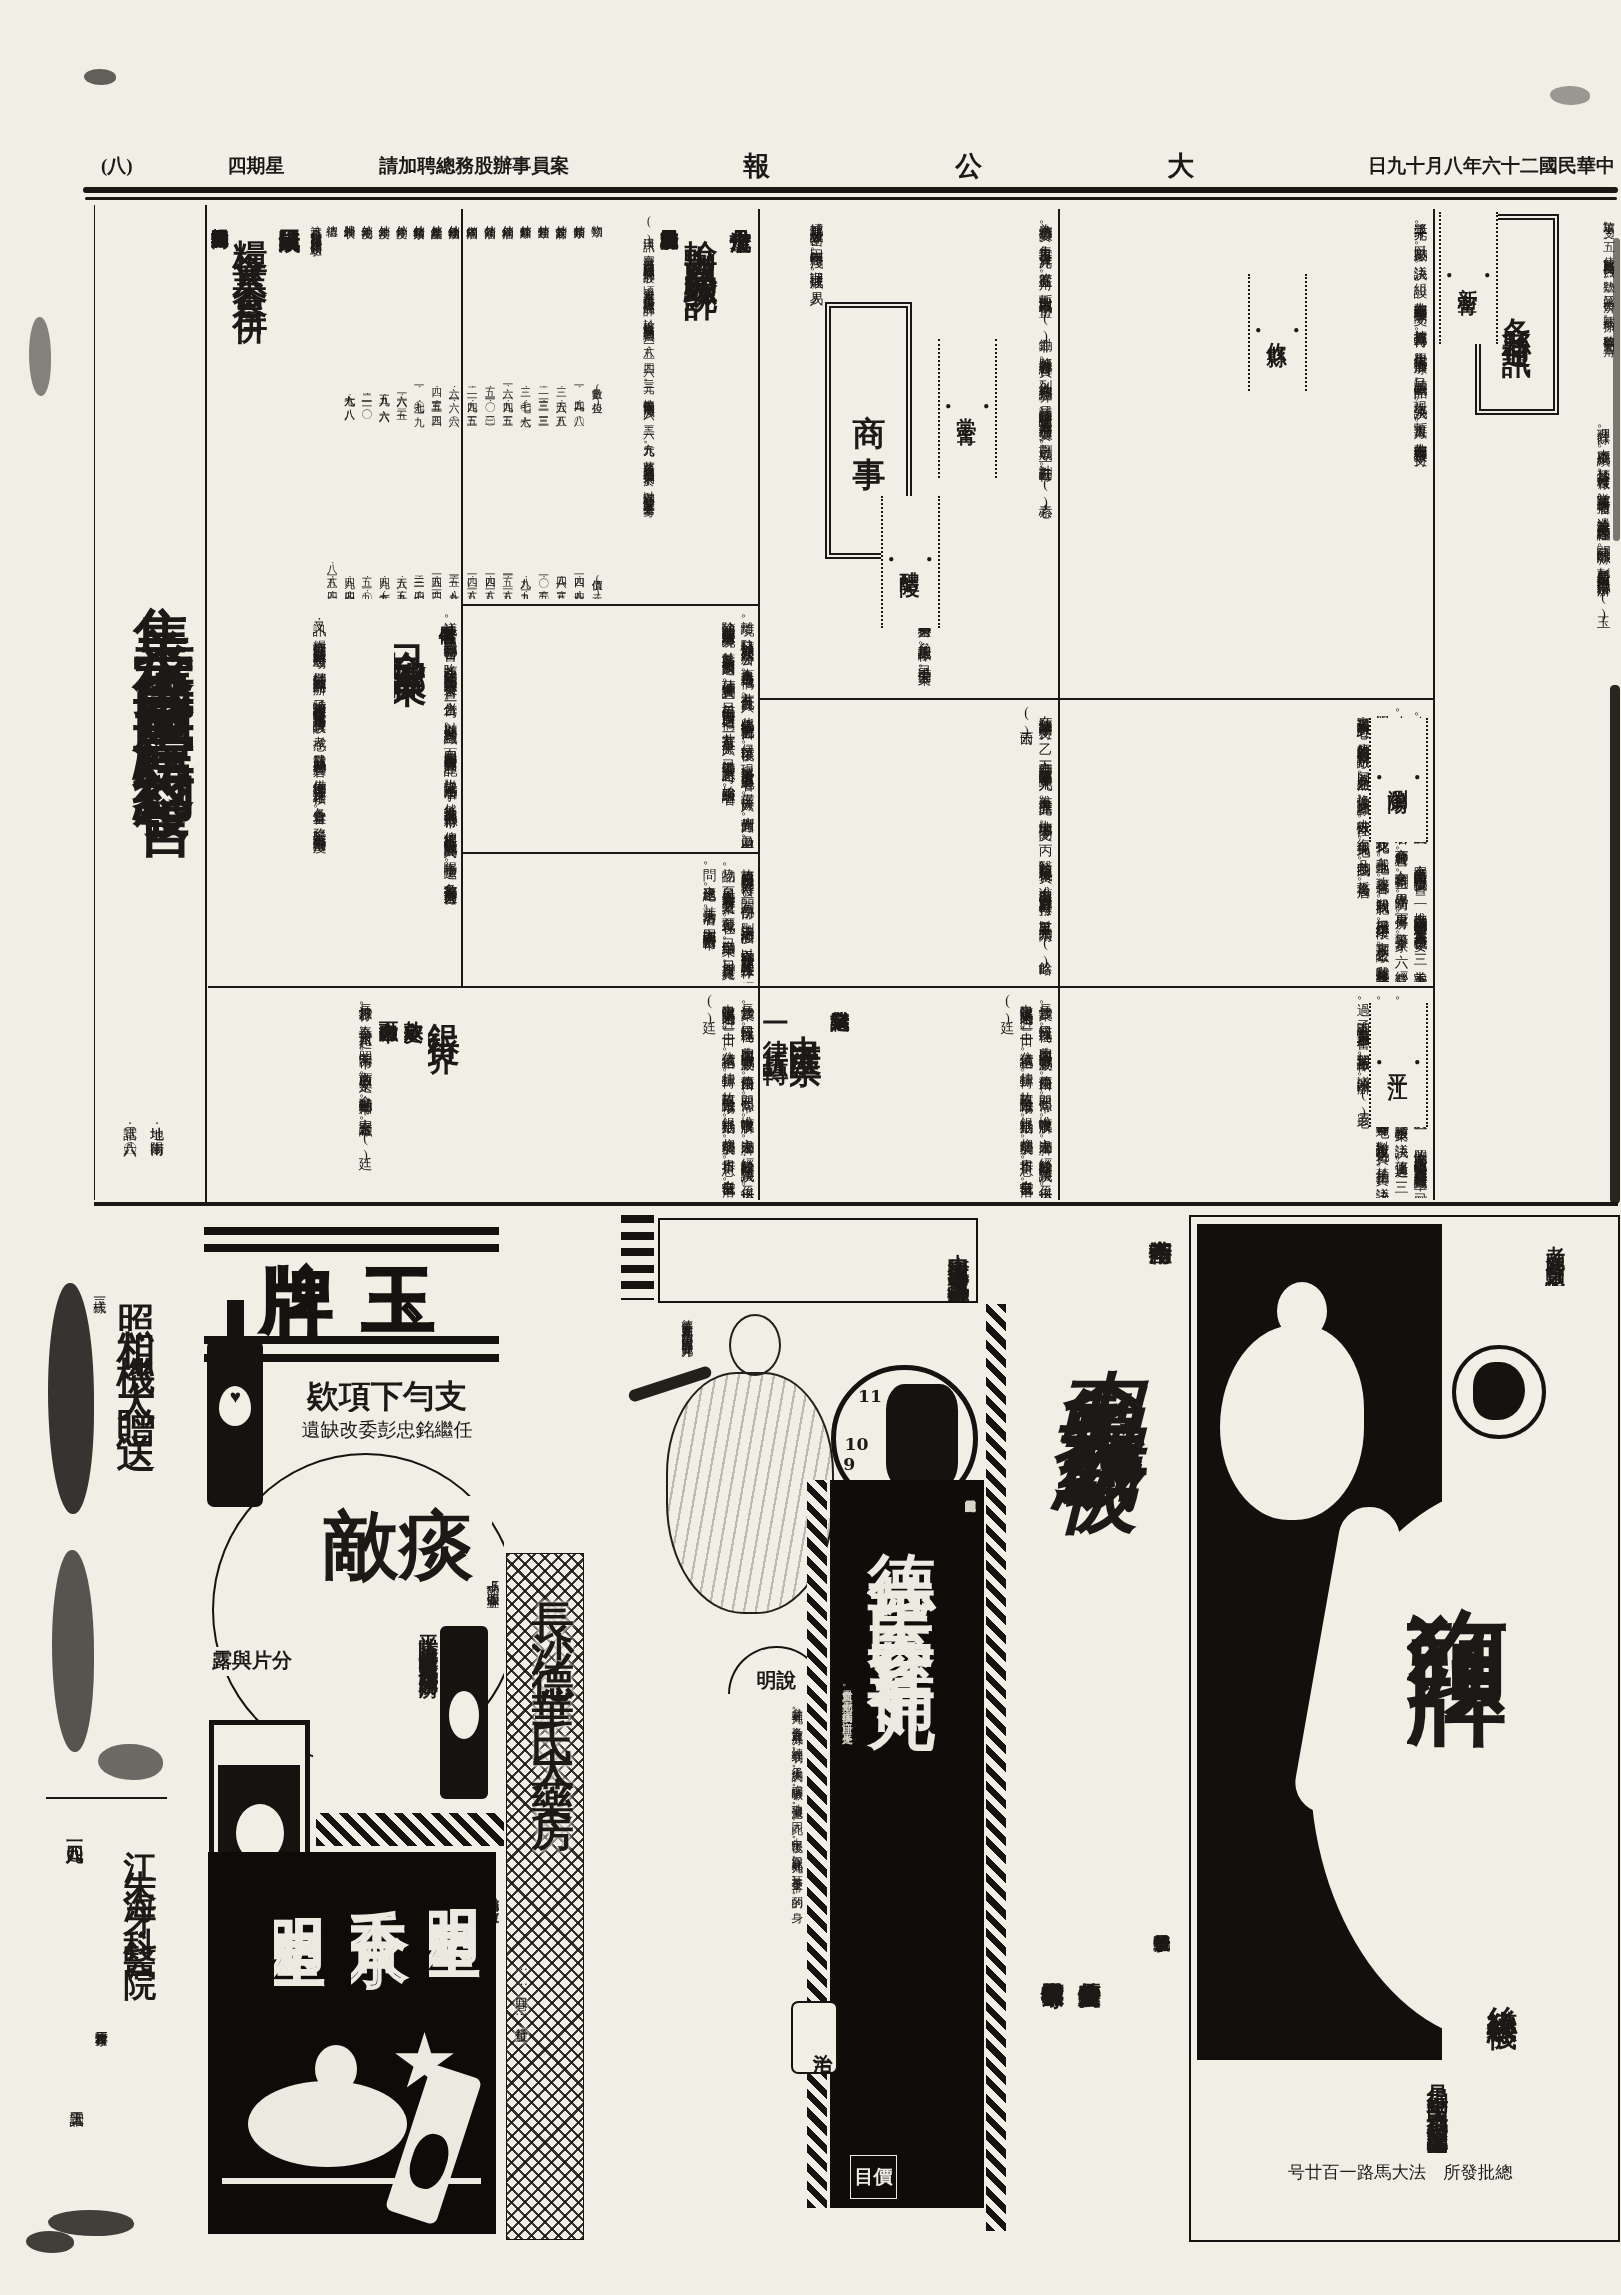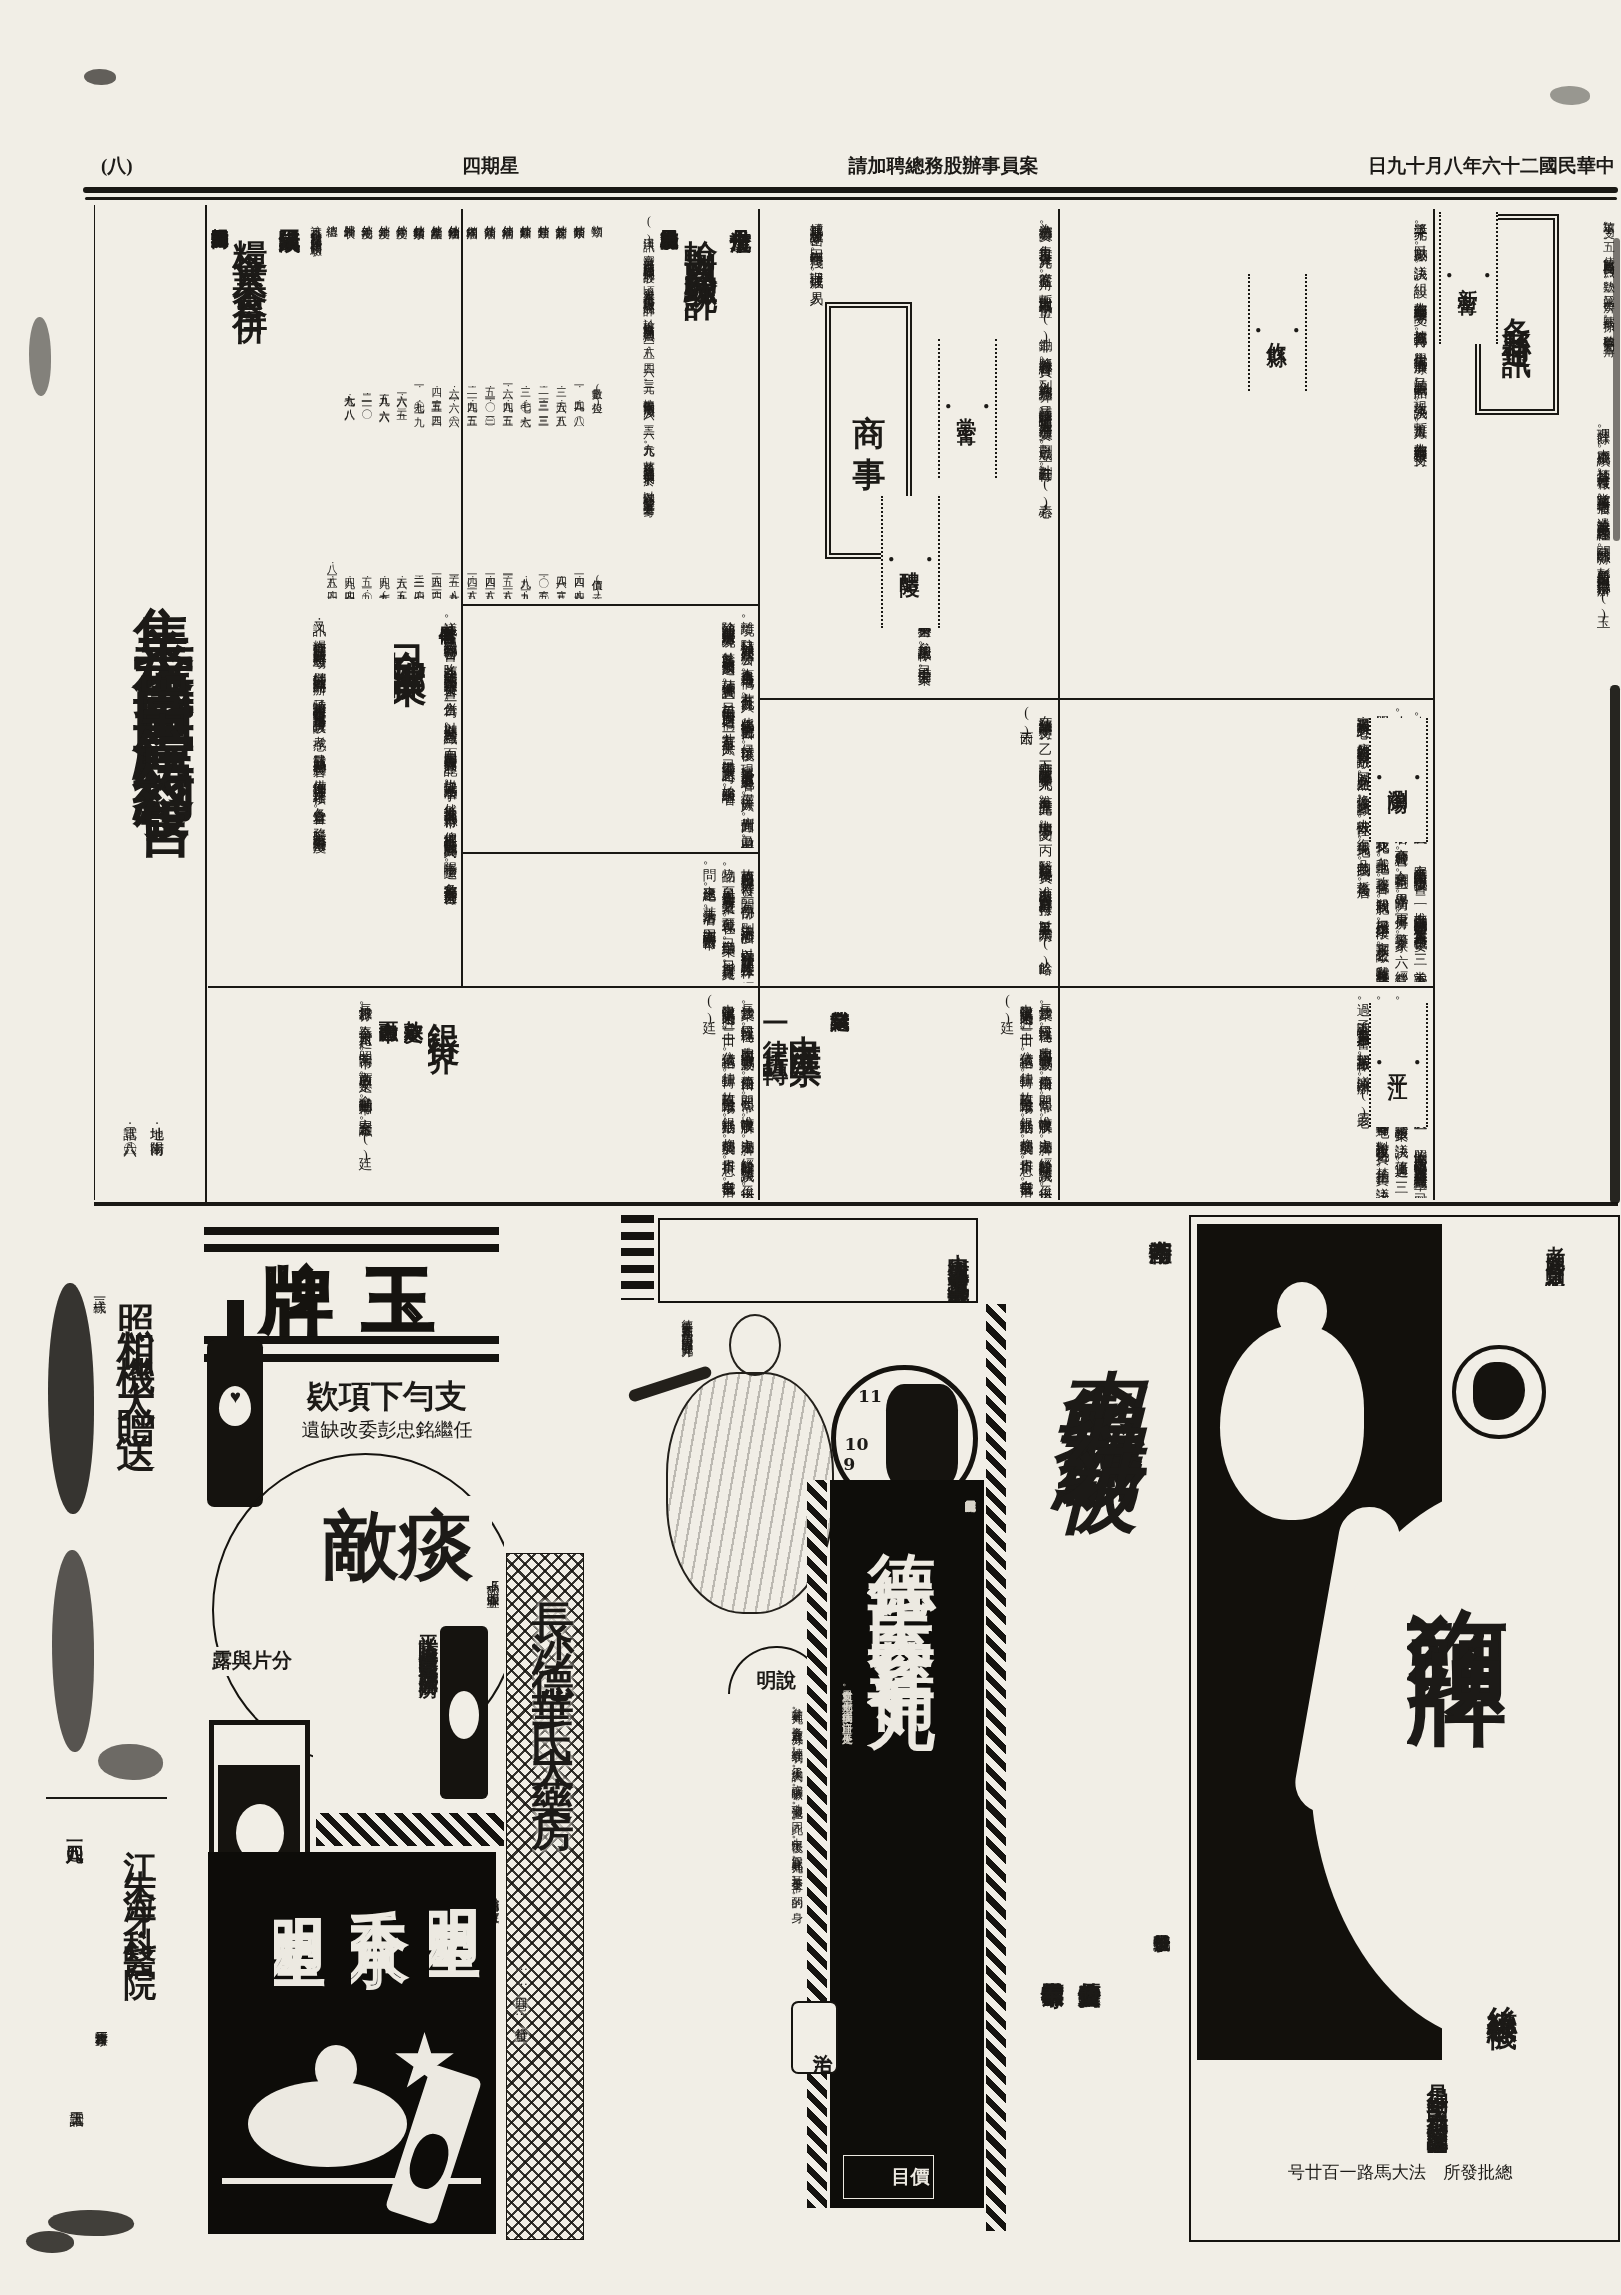--- a/index.html
+++ b/index.html
@@ -39,20 +39,21 @@
   .zig{background:repeating-linear-gradient(45deg,#15130f 0 6.5px,#f1eee6 6.5px 13px);}
   .stripesH{background:repeating-linear-gradient(180deg,#15130f 0 8px,#f1eee6 8px 16.6px);}
 </style>
 </head>
 <body>
 
 <div class="abs" style="left:101px;top:148px;width:1514px;height:36px;display:flex;justify-content:space-between;align-items:center;font-size:19px;font-weight:bold;">
   <span>(八)</span>
   <span>四期星</span>
   <span>請加聘總務股辦事員案</span>
+  <span style="font-size:27px;letter-spacing:79px;padding-left:79px;">報　公　大</span>
   <span>日九十月八年六十二國民華中</span>
 </div>
 <div class="rule" style="left:83px;top:187px;width:1535px;height:5.8px;border-radius:2.9px;"></div>
 <div class="rule" style="left:85px;top:197px;width:1532px;height:2.9px;border-radius:2.2px;"></div>
 
 <div class="rule" style="left:94px;top:205px;width:1.4px;height:995px;"></div>
 <div class="rule" style="left:205px;top:205px;width:2.2px;height:997px;"></div>
 <div class="rule" style="left:461px;top:209px;width:2.2px;height:777px;"></div>
 <div class="rule" style="left:758px;top:209px;width:2.2px;height:991px;"></div>
 <div class="rule" style="left:1058px;top:209px;width:2.2px;height:991px;"></div>
@@ -245,21 +246,21 @@
     <span class="abs" style="left:7.2px;top:84px;font-size:17.3px;font-weight:bold;font-family:'DejaVu Serif',serif;">9</span>
     <div class="abs" style="left:50px;top:14.4px;width:72px;height:105px;background:#15130f;border-radius:25%;"></div>
   </div>
   <div class="abs" style="left:107px;top:431px;width:97px;height:48px;border:2.2px solid #15130f;border-bottom:none;border-radius:97px 97px 0 0;text-align:center;font-size:20px;font-weight:bold;padding-top:19px;box-sizing:border-box;"><span>明說</span></div>
   <div class="abs vt small" style="left:4.3px;top:484px;width:179px;height:404px;">參茸補丸。多含鹿茸成分。神經衰弱。後天失調。虛弱咳嗽。功率減退。因此。中年以後。宜服此補丸。耳發不正常。弱的。身。</div>
   <div class="abs zig" style="left:186px;top:265px;width:20px;height:728px;"></div>
   <div class="abs" style="left:209px;top:265px;width:154px;height:728px;background:#0e0d0a;">
     <div class="abs v kick" style="left:37px;top:19px;width:81px;height:685px;font-size:68px;letter-spacing:21.6px;color:#ece9e1;"><span>德華氏参茸補丸</span></div>
     <div class="abs v" style="left:128px;top:11.5px;width:20px;height:548px;font-size:10.8px;color:#d8d4ca;"><span>參茸補丸還照衛生署管理成藥規則採用人參鹿茸貴重藥品用科學方法製成參茸漿補特</span></div>
     <div class="abs v" style="left:5.8px;top:202px;width:19px;height:461px;font-size:10.8px;color:#d8d4ca;"><span>男女貧血。五癆七傷。病後虛弱。自汗盜汗。先天不足。</span></div>
-    <div class="abs whitebox-label" style="left:13px;top:675px;width:45px;height:42px;font-size:19px;padding-left:44px;">
+    <div class="abs whitebox-label" style="left:20px;top:675px;width:45px;height:42px;font-size:19px;">
         <span>目價</span>
       </div>
   </div>
   <div class="abs v kick" style="left:170px;top:786px;width:43px;height:69px;background:#f1eee6;border:2.2px solid #15130f;border-radius:7.2px;font-size:19.5px;text-align:center;"><span>主治</span></div>
   <div class="abs zig" style="left:365px;top:89px;width:20px;height:927px;"></div>
 </div>
 
 <div class="abs v" style="left:480px;top:1571px;width:21.6px;height:303px;font-size:13px;"><span>不熱不燥。四季宜服。</span></div>
 <div class="abs v" style="left:480px;top:1888px;width:21.6px;height:303px;font-size:13px;"><span>滋補精力。非常有效。</span></div>
 <div class="abs hatch" style="left:506px;top:1553px;width:76px;height:685px;border:1.4px solid #15130f;">

